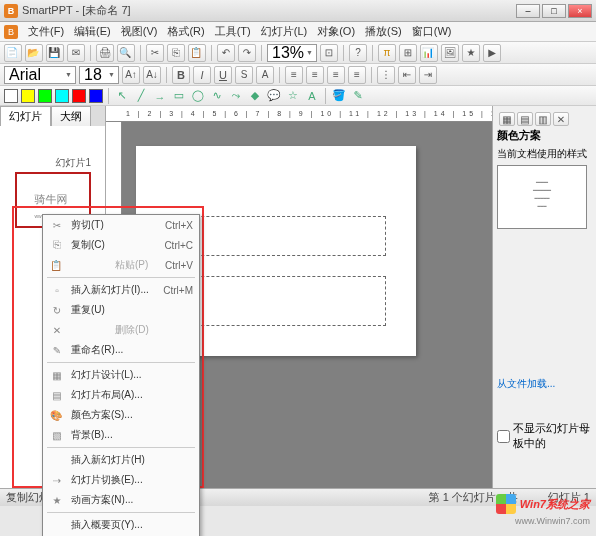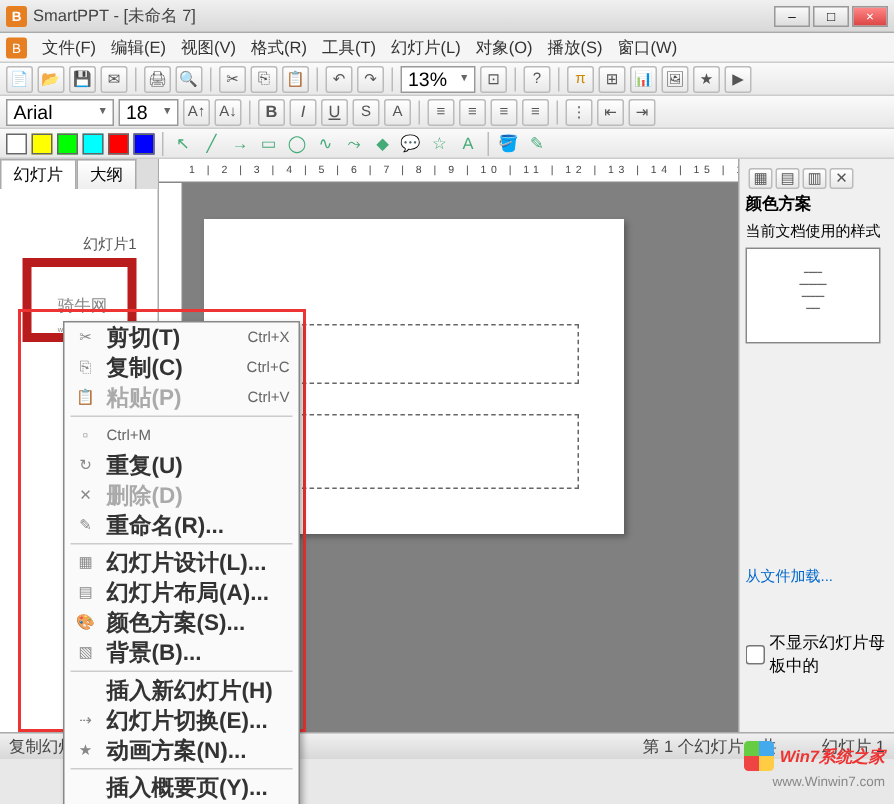--- a/index.html
+++ b/index.html
@@ -8,55 +8,55 @@
 .titlebar .logo { width: 14px; height: 14px; background: #e67e22; border-radius: 2px; margin-right: 4px; display:flex;align-items:center;justify-content:center;color:#fff;font-size:9px;font-weight:bold; }
 .titlebar .title { flex: 1; color: #444; }
 .winbtns { display: flex; gap: 2px; }
 .winbtn { width: 24px; height: 14px; background: linear-gradient(#fafafa,#ddd); border: 1px solid #999; font-size: 9px; text-align: center; line-height: 12px; }
 .winbtn.close { background: linear-gradient(#f88,#d44); color: #fff; }
 .menubar { height: 20px; background: #f5f5f5; display: flex; align-items: center; padding: 0 4px; gap: 10px; border-bottom: 1px solid #ccc; }
 .menubar span { color: #333; cursor: default; }
 .toolbar { height: 22px; background: linear-gradient(#fafafa,#e8e8e8); display: flex; align-items: center; padding: 0 4px; gap: 3px; border-bottom: 1px solid #ccc; overflow: hidden; }
 .tbtn { width: 18px; height: 18px; background: linear-gradient(#fff,#e8e8e8); border: 1px solid #bbb; border-radius: 2px; display:flex;align-items:center;justify-content:center;font-size:10px;color:#555; }
 .tsep { width: 1px; height: 16px; background: #bbb; margin: 0 2px; }
-.tsel { height: 18px; border: 1px solid #999; background: #fff; padding: 0 1px 0 4px; font-size: 13px; position: relative; line-height:16px; }
+.tsel { height: 18px; border: 1px solid #999; background: #fff; padding: 0 1px 0 4px; font-size: 16px; position: relative; line-height:16px; }
 .tsel::after { content: "▼"; position: absolute; right: 3px; font-size: 7px; color: #666; }
 .colorbar { height: 20px; background: linear-gradient(#fafafa,#e8e8e8); display: flex; align-items: center; padding: 0 4px; gap: 3px; border-bottom: 1px solid #ccc; overflow:hidden; }
 .cbox { width: 14px; height: 14px; border: 1px solid #666; }
 .shapebtn { width: 16px; height: 16px; display:flex;align-items:center;justify-content:center;font-size:11px;color:#4a7; }
 .workarea { display: flex; height: 382px; }
 .leftpanel { width: 106px; background: #fff; border-right: 1px solid #aaa; }
 .lefttabs { height: 20px; display: flex; background: #ddd; }
 .lefttab { padding: 2px 8px; background: linear-gradient(#fff,#eee); border: 1px solid #aaa; border-bottom: none; font-size: 11px; }
 .lefttab.active { background: #fff; }
 .thumb-area { padding: 6px; margin-top: 24px; }
 .thumb-label { font-size: 10px; color: #555; margin-bottom: 2px; text-align:right; padding-right:8px;}
-.thumb { width: 76px; height: 56px; border: 6px solid #b91c1c; background: #fff; margin: 2px auto; position: relative; }
+.thumb { width: 76px; height: 56px; border: 2px solid #b91c1c; background: #fff; margin: 2px auto; position: relative; }
 .thumb-inner { position:absolute; top:18px; left:18px; font-size:6px; color:#888; }
 .canvas-area { flex: 1; background: #808080; position: relative; overflow: hidden; }
 .ruler-h { height: 16px; background: #fff; border-bottom: 1px solid #888; font-size:7px; color:#444; padding-left:20px; letter-spacing:3px; white-space:nowrap; overflow:hidden; line-height:16px;}
 .ruler-v { position:absolute; left:0; top:16px; width:16px; bottom:0; background:#fff; border-right:1px solid #888; }
 .slide { position: absolute; left: 30px; top: 40px; width: 280px; height: 210px; background: #fff; box-shadow: 2px 2px 4px rgba(0,0,0,.3); }
 .placeholder { position: absolute; border: 1px dashed #666; }
 .ph1 { left: 30px; top: 70px; width: 220px; height: 40px; }
 .ph2 { left: 30px; top: 130px; width: 220px; height: 50px; }
 .rightpanel { width: 104px; background: #f0f0f0; border-left: 1px solid #aaa; padding: 4px; }
 .rightpanel .rtitle { font-weight: bold; font-size: 11px; margin-bottom: 4px; }
 .rightpanel .rsub { font-size: 10px; margin: 4px 0; }
 .rthumb { width: 90px; height: 64px; border: 1px solid #888; background: #fff; margin-bottom: 4px; position:relative; }
 .rthumb-inner { position:absolute; top:12px; left:8px; right:8px; font-size:5px; color:#666; text-align:center; line-height:1.6;}
 .rlink { color: #0066cc; font-size: 10px; margin: 4px 0; cursor: pointer; }
 .rcheck { font-size: 9px; display:flex; align-items:center; gap:3px; margin-top:30px;}
 .statusbar { height: 18px; background: linear-gradient(#f0f0f0,#d8d8d8); border-top: 1px solid #aaa; display: flex; align-items: center; padding: 0 6px; font-size: 10px; color:#444; gap: 30px; }
 .context-menu { position: absolute; left: 42px; top: 214px; width: 158px; background: #fafafa; border: 1px solid #888; box-shadow: 2px 2px 4px rgba(0,0,0,.3); z-index: 100; }
 .menu-outline { position: absolute; left: 12px; top: 206px; width: 192px; height: 282px; border: 2px solid #e33; z-index: 99; pointer-events:none; }
 .cm-item { height: 20px; display: flex; align-items: center; padding: 0 6px; gap: 6px; }
 .cm-icon { width: 16px; height: 16px; display:flex;align-items:center;justify-content:center;font-size:10px;color:#888; }
-.cm-label { flex: 1; font-size: 15px; color: #333; font-weight: bold; }
-.cm-label.dis { color: #aaa; }
+.cm-label { flex: 1; font-size: 10px; color: #333; }
+.cm-label.dis { color: #aaa; margin-left: 44px; }
 .cm-short { font-size: 10px; color: #666; }
 .cm-sep { height: 1px; background: #ccc; margin: 2px 4px; }
 .watermark { position: absolute; right: 6px; bottom: 22px; font-size: 10px; z-index: 200; display:flex; align-items:center; gap:4px;}
 .watermark .wlogo { width:20px; height:20px; background: conic-gradient(#4ae 0 90deg,#fc4 90deg 180deg,#e44 180deg 270deg,#6c4 270deg 360deg); border-radius:3px;}
 .watermark .wtxt { color:#e33; font-weight:bold; font-style:italic; }
 .watermark .wurl { position:absolute; bottom:-12px; right:0; font-size:9px; color:#888;margin-left:21px; }
 .righttop { height:18px; display:flex; gap:2px; padding:2px; }
 .righttop .tbtn { width:16px; height:14px; }
 </style>
 </head>
@@ -233,20 +233,21 @@
       <span class="cm-short">Ctrl+C</span>
     </div>
   <div class="cm-item">
       <span class="cm-icon">📋</span>
       <span class="cm-label dis">粘贴(P)</span>
       <span class="cm-short">Ctrl+V</span>
     </div>
   <div class="cm-sep"></div>
   <div class="cm-item">
       <span class="cm-icon">▫</span>
+      <span class="cm-label">插入新幻灯片(I)...</span>
       <span class="cm-short">Ctrl+M</span>
     </div>
   <div class="cm-item">
       <span class="cm-icon">↻</span>
       <span class="cm-label">重复(U)</span>
     </div>
   <div class="cm-item">
       <span class="cm-icon">✕</span>
       <span class="cm-label dis">删除(D)</span>
     </div>

